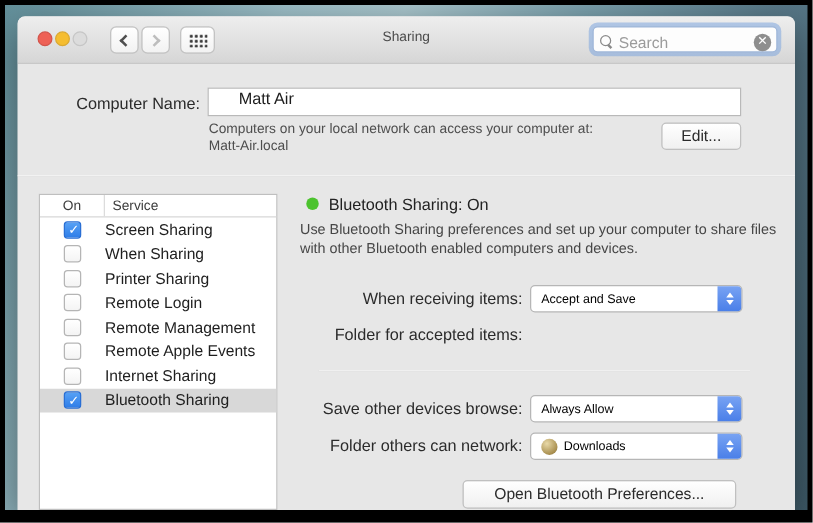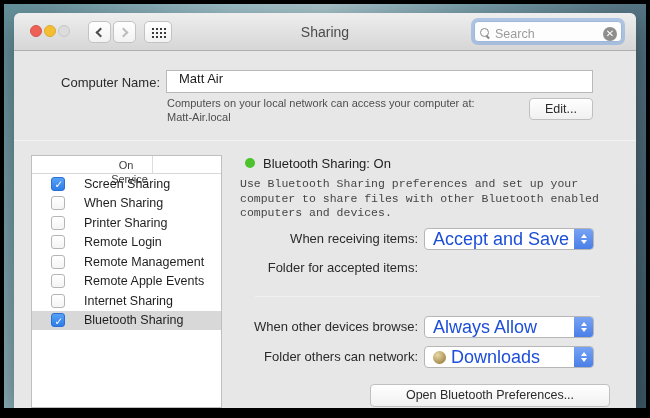--- a/index.html
+++ b/index.html
@@ -11,21 +11,21 @@
 
   .window { position:absolute; left:14px; top:13px; width:622px; height:395px;
     border-radius:6px 6px 0 0; background:#e7e7e7; box-shadow:0 10px 30px rgba(0,0,0,.45);
     overflow:hidden; }
 
   
   .titlebar { position:absolute; left:0; top:0; width:100%; height:38px;
     background:linear-gradient(#eeeeee,#d6d6d6); border-bottom:1px solid #b0b0b0;
     border-radius:6px 6px 0 0; }
   .title { position:absolute; left:0; right:0; top:11px; text-align:center;
-    font-size:14px; color:#4c4c4c; }
+    font-size:11px; color:#4c4c4c; }
   .tl { position:absolute; top:12px; width:12px; height:12px; border-radius:50%; }
   .tl.red    { left:16px; background:#ee6156; border:1px solid #d3554c; }
   .tl.yellow { left:30px; background:#f5bd30; border:1px solid #dba932; }
   .tl.gray   { left:44px; background:#dcdcdc; border:1px solid #c6c6c6; }
 
   .navbtn { position:absolute; top:8px; height:22px; background:linear-gradient(#ffffff,#f2f2f2);
     border:1px solid #c3c3c3; border-radius:5px; display:flex; align-items:center; justify-content:center; }
   .nav-back { left:74px; width:23px; }
   .nav-fwd  { left:99px; width:23px; }
   .nav-grid { left:130px; width:28px; }
@@ -45,74 +45,74 @@
   .mag::after { content:""; position:absolute; left:7px; top:7px; width:4px; height:1.5px;
     background:#8a8a8a; transform:rotate(45deg); transform-origin:0 0; }
   .search-ph { flex:1; margin-left:4px; font-size:12.5px; color:#9b9b9b; }
   .clearbtn { width:14px; height:14px; border-radius:50%; background:#8e8e8e; color:#fff;
     font-size:10px; line-height:14px; text-align:center; flex:0 0 auto; }
 
   
   .cn-label { position:absolute; left:0; top:62px; width:146px; text-align:right;
     font-size:13px; color:#2b2b2b; }
   .cn-input { position:absolute; left:152px; top:57px; width:427px; height:23px;
-    background:#fff; border:1px solid #b9b9b9; font-size:13px; color:#1c1c1c; padding:0 12px; }
+    background:#fff; border:1px solid #b9b9b9; font-size:13px; color:#1c1c1c; padding:0 24px; }
   .cn-help { position:absolute; left:153px; top:84px; width:360px;
     font-size:11px; line-height:13.5px; color:#4e4e4e; }
   .btn { background:linear-gradient(#ffffff,#f0f0f0); border:1px solid #c0c0c0; border-radius:4px;
     font-size:12.5px; color:#2b2b2b; text-align:center; }
   .edit-btn { position:absolute; left:515px; top:85px; width:64px; height:22px; line-height:20px; }
 
   .hdiv { position:absolute; left:0; top:127px; width:100%; height:1px; background:#c7c7c7;
     border-bottom:1px solid #f2f2f2; }
 
   
   .svc-list { position:absolute; left:17px; top:142px; width:191px; height:253px;
     background:#fff; border:1px solid #bfbfbf; }
   .svc-head { display:flex; height:18px; border-bottom:1px solid #d8d8d8; align-items:center;
-    font-size:11px; color:#3c3c3c;flex-direction:column; }
+    font-size:11px; color:#3c3c3c; }
   .svc-head .c-on { width:52px; text-align:center; border-right:1px solid #dcdcdc; height:100%; line-height:18px; }
   .svc-head .c-svc { padding-left:6px; }
   .svc-row { display:flex; align-items:center; height:19.5px; font-size:12.5px; color:#1e1e1e; }
   .svc-row.selected { background:#d8d8d8; }
   .cb { width:14px; height:14px; margin:0 19px; border:1px solid #b5b5b5; border-radius:3px;
     background:linear-gradient(#ffffff,#f4f4f4); position:relative; flex:0 0 auto; }
   .cb.checked { background:linear-gradient(#57a1f5,#2e7de8); border-color:#2a6fd4; }
   .cb.checked::after { content:"✓"; position:absolute; left:2.5px; top:0.5px; color:#fff;
     font-size:10.5px; font-weight:bold; }
 
   
   .status-dot { position:absolute; left:231px; top:145px; width:10px; height:10px; border-radius:50%;
     background:#4cc32e; }
   .status-title { position:absolute; left:249px; top:143px; font-size:13px; color:#222; }
   .desc { position:absolute; left:226px; top:164px; width:382px; font-size:11.5px;
-    line-height:14.5px; color:#464646;font-family:Liberation Mono, monospace; }
+    line-height:14.5px; color:#464646; }
 
   .frm-label { position:absolute; width:210px; text-align:right; font-size:13px; color:#2b2b2b; left:194px; }
   .dropdown { position:absolute; left:410px; width:170px; height:22px; background:#fff;
     border:1px solid #b6b6b6; border-radius:4px; display:flex; align-items:center; }
-  .dd-text { flex:1; font-size:18px; color:#1d4ed8; padding-left:8px; white-space:nowrap; overflow:hidden; }
+  .dd-text { flex:1; font-size:10px; color:#000000; padding-left:8px; white-space:nowrap; overflow:hidden; }
   .dd-cap { width:19px; height:100%; border-radius:0 3px 3px 0;
     background:linear-gradient(#78a3f3,#4a7fe8); display:flex; flex-direction:column;
     align-items:center; justify-content:center; gap:2px; }
   .tri { width:0; height:0; border-left:3.5px solid transparent; border-right:3.5px solid transparent; }
   .tri.up { border-bottom:4px solid #fff; }
   .tri.dn { border-top:4px solid #fff; }
 
   .fold-icon { width:15px; height:11px; background:linear-gradient(#7db6ea,#5b9bd9);
     border-radius:2px; position:relative; margin:0 5px 0 8px; flex:0 0 auto; }
   .fold-icon::before { content:""; position:absolute; left:0; top:-2px; width:6px; height:3px;
     background:#7db6ea; border-radius:2px 2px 0 0; }
   .dl-icon { width:13px; height:13px; border-radius:50%;
     background:radial-gradient(circle at 35% 30%,#e8d9a8,#a98f4f 70%,#6b5a2e); margin:0 5px 0 8px; flex:0 0 auto; }
 
   .hdiv2 { position:absolute; left:241px; top:283px; width:345px; height:1px; background:#cfcfcf;
     border-bottom:1px solid #f0f0f0; }
 
-  .open-btn { position:absolute; left:356px; top:371px; width:240px; height:23px; line-height:21px; }
+  .open-btn { position:absolute; left:356px; top:371px; width:219px; height:23px; line-height:21px; }
 </style>
 </head>
 <body>
 
 <div class="desktop"></div>
 
 <div class="window">
 
   <div class="titlebar">
     <span class="tl red"></span>
@@ -194,21 +194,21 @@
     <span class="dd-cap">
         <span class="tri up"></span>
         <span class="tri dn"></span>
       </span>
   </div>
 
   <div class="frm-label" style="top:247px">Folder for accepted items:</div>
 
   <div class="hdiv2"></div>
 
-  <div class="frm-label" style="top:306px">When other devices browse:</div>
+  <div class="frm-label" style="top:306px">Save other devices browse:</div>
   <div class="dropdown" style="top:303px">
     <span class="dd-text">Always Allow</span>
     <span class="dd-cap">
         <span class="tri up"></span>
         <span class="tri dn"></span>
       </span>
   </div>
 
   <div class="frm-label" style="top:336px">Folder others can network:</div>
   <div class="dropdown" style="top:333px">

